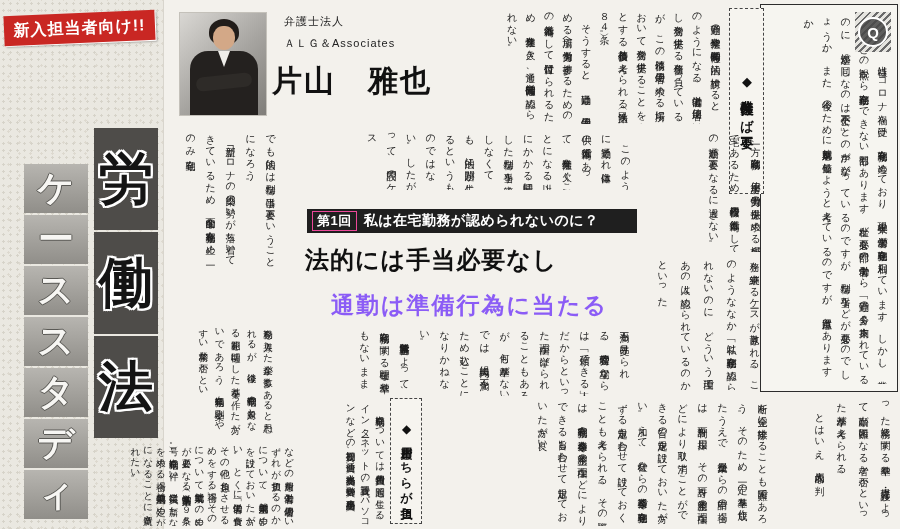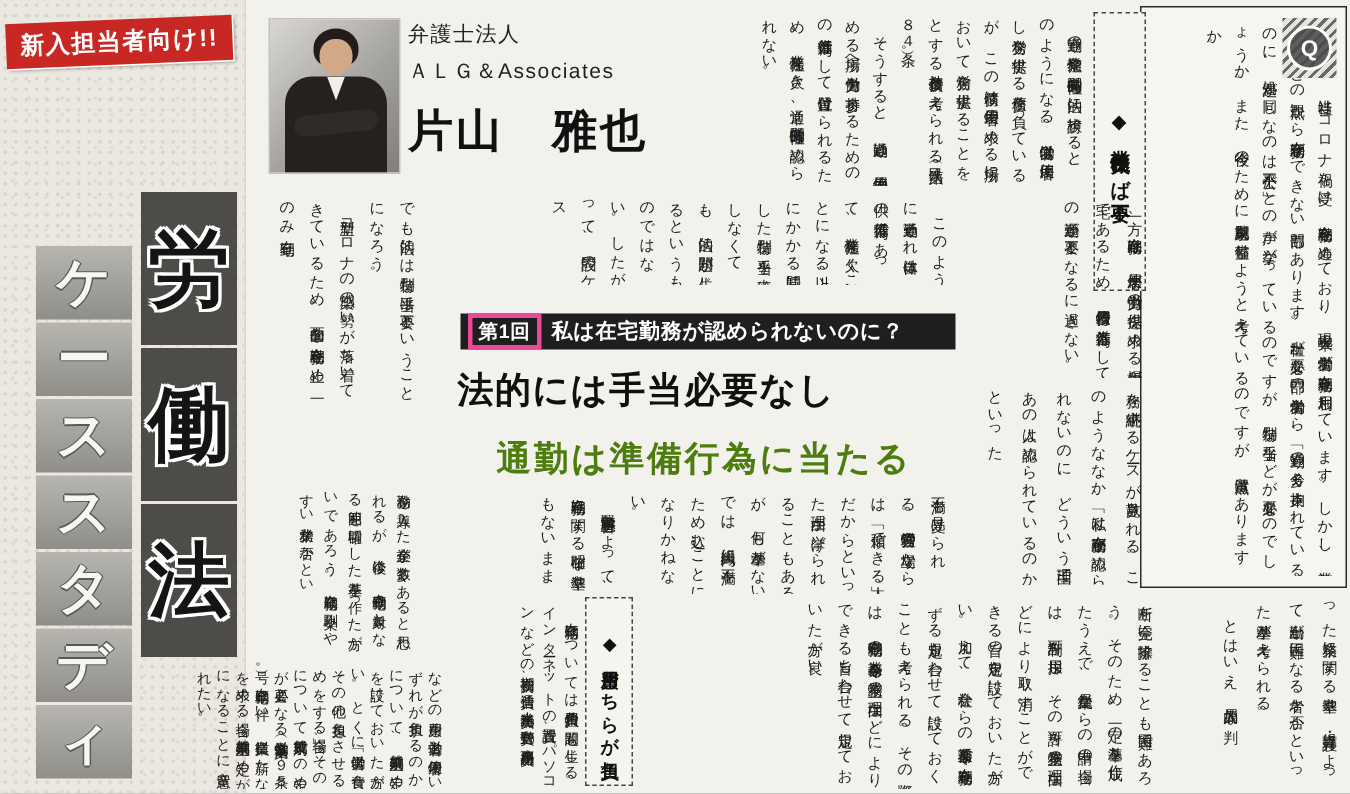--- a/index.html
+++ b/index.html
@@ -37,21 +37,21 @@
   .ph-face{position:absolute;left:33px;top:13px;width:22px;height:24px;background:#d3a887;
     border-radius:46% 46% 50% 50%;}
   .ph-body{position:absolute;left:10px;top:38px;width:68px;height:64px;background:#24211f;
     border-radius:18px 18px 0 0;}
   .ph-shirt{position:absolute;left:38px;top:38px;width:12px;height:16px;background:#efeeea;
     clip-path:polygon(0 0,100% 0,50% 100%);}
   .ph-arm{position:absolute;left:16px;top:62px;width:56px;height:14px;background:#2e2b28;
     border-radius:7px;transform:rotate(-6deg);}
   
   .author{position:absolute;left:272px;top:14px;width:162px;height:104px;}
-  .author .small{font-size:14px;color:#222;margin-bottom:7px;letter-spacing:1px;}
+  .author .small{font-size:11px;color:#222;margin-bottom:7px;letter-spacing:1px;margin-left:12px;}
   .author .name{font-size:30px;font-weight:bold;letter-spacing:2px;margin-top:10px;color:#111;}
   
   .vtext{position:absolute;writing-mode:vertical-rl;text-orientation:mixed;
     font-size:10px;line-height:1.85;letter-spacing:.5px;color:#1d1d1d;
     white-space:pre-line;overflow:hidden;}
   
   .sec-head{position:absolute;writing-mode:vertical-rl;text-orientation:mixed;
     border:1px dashed #444;background:#f6f4ef;font-weight:bold;font-size:13px;
     display:flex;align-items:center;justify-content:center;letter-spacing:1px;color:#111;}
   
@@ -61,27 +61,27 @@
   .q-icon{position:absolute;top:7px;right:6px;width:36px;height:40px;z-index:3;
     background:repeating-linear-gradient(135deg,#6a6a6a 0 2px,#e5e4df 2px 5px);
     display:flex;align-items:center;justify-content:center;}
   .q-icon .q-circle{width:26px;height:26px;border:2px solid #fff;border-radius:50%;
     background:rgba(70,70,70,.85);color:#fff;font-weight:bold;font-size:15px;
     display:flex;align-items:center;justify-content:center;}
   
   .kicker{position:absolute;left:307px;top:209px;width:330px;height:24px;
     background:#1f1f1f;color:#fff;font-size:14px;font-weight:bold;
     display:flex;align-items:center;padding-left:5px;box-sizing:border-box;letter-spacing:.5px;}
-  .ep-box{border:3px solid #ec4899;padding:0 4px;margin-right:7px;font-size:13px;}
+  .ep-box{border:1px solid #ec4899;padding:0 4px;margin-right:7px;font-size:13px;}
   .hl-main{position:absolute;left:305px;top:234px;width:336px;height:52px;
     font-family:"Liberation Serif","DejaVu Serif",serif;font-weight:bold;
     font-size:24px;color:#101010;letter-spacing:1px;display:flex;align-items:center;}
   .hl-sub{position:absolute;left:331px;top:290px;width:284px;height:30px;
     font-family:"Liberation Serif","DejaVu Serif",serif;font-weight:bold;
-    font-size:23px;color:#4d7c0f;letter-spacing:2px;display:flex;align-items:center;}
+    font-size:23px;color:#8b5cf6;letter-spacing:2px;display:flex;align-items:center;}
 </style>
 </head>
 <body>
 
 <div id="page">
 
   <div class="banner">
     <div class="red-tag">新入担当者向け!!</div>
     <div class="vstrip strip-law">
         <span class="cell">労</span>

